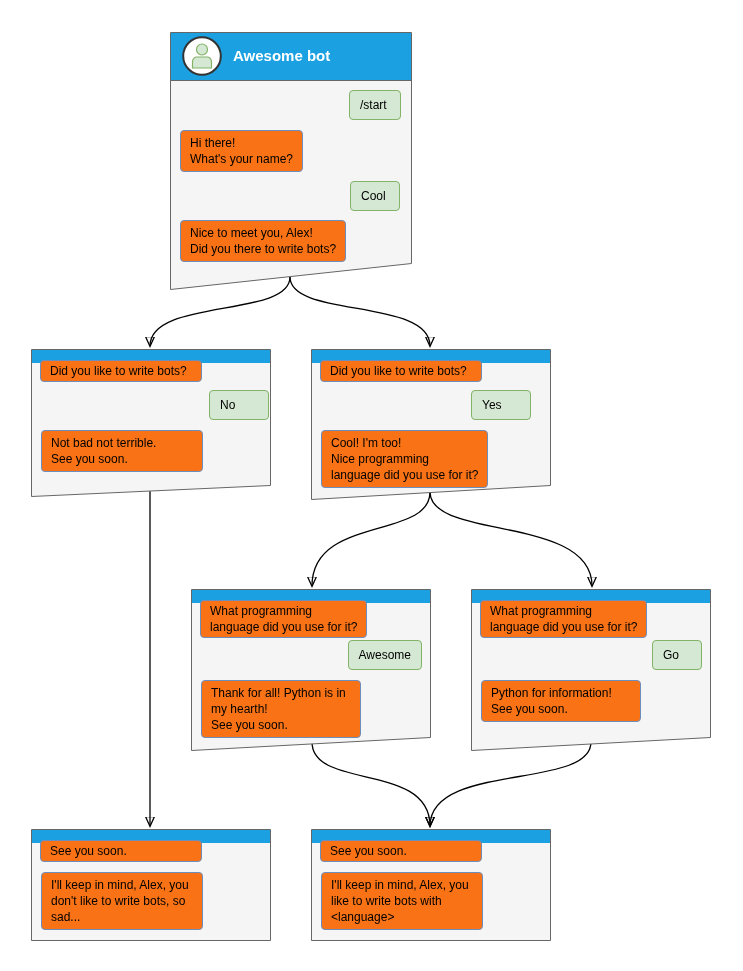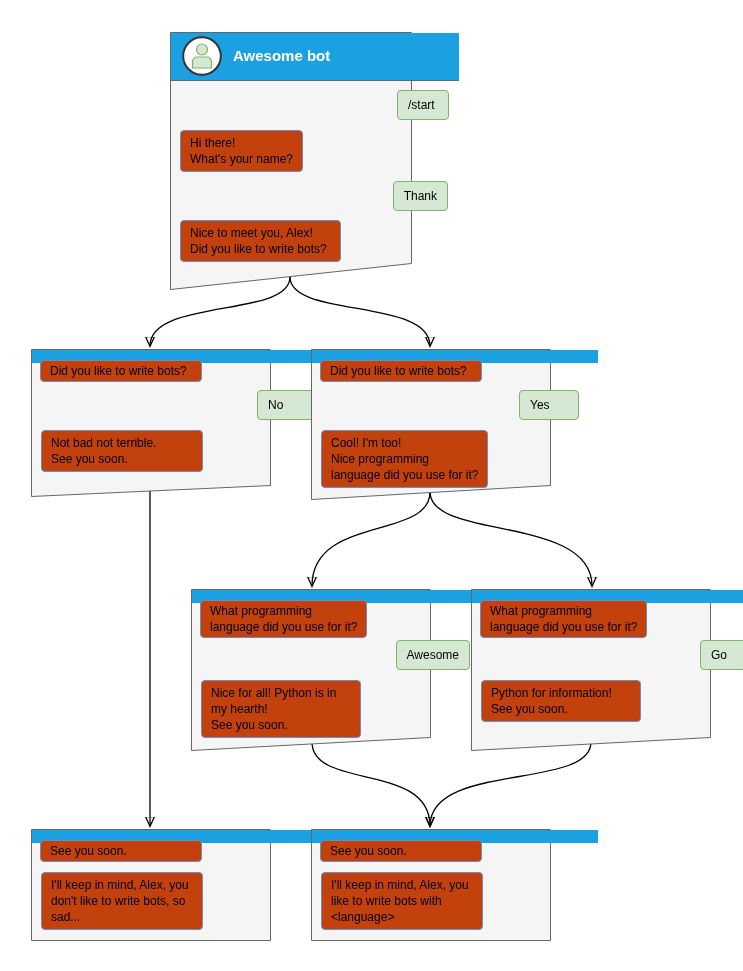--- a/index.html
+++ b/index.html
@@ -1,31 +1,31 @@
 <!DOCTYPE html>
 <html><head>
 <meta charset="utf-8">
 <style>
   html,body{margin:0;padding:0;background:#ffffff;}
   .canvas{position:relative;width:743px;height:971px;background:#ffffff;overflow:hidden;
           font-family:"Liberation Sans", sans-serif;}
   .connectors{position:absolute;left:0;top:0;z-index:0;}
   .connectors path{fill:none;stroke:#000000;stroke-width:1.3px;}
-  .node{position:absolute;z-index:1;padding-left:48px;}
+  .node{position:absolute;z-index:1;}
   .node .bg{position:absolute;left:0;top:0;}
   .strip{position:absolute;left:1px;right:1px;top:1px;height:13px;background:#1ba1e2;}
   .main-header{position:absolute;left:1px;right:1px;top:1px;height:47px;background:#1ba1e2;
                border-bottom:1px solid #666666;display:flex;align-items:center;}
   .avatar{position:absolute;left:12px;top:4px;width:40px;height:40px;}
   .window-title{position:absolute;left:63px;top:0;height:47px;line-height:47px;
                 color:#ffffff;font-size:15px;font-weight:bold;}
   .bubble{position:absolute;box-sizing:border-box;white-space:pre;
           font-size:12px;line-height:16px;color:#000000;border-radius:4px;
           padding:4px 9px;width:max-content;}
-  .bot{background:#c2410c;border:1px solid #6c8ebf;}
+  .bot{background:#f97316;border:1px solid #6c8ebf;}
   .user{background:#d5e8d4;border:1px solid #82b366;padding:6px 10px;}
   .tight{padding-top:2px;padding-bottom:2px;}
 </style>
 </head>
 <body>
 
 <div class="canvas">
 
   <svg class="connectors" width="743" height="971">
     <defs>
@@ -49,23 +49,23 @@
     <div class="main-header"></div>
     <svg class="avatar" viewBox="0 0 40 40">
       <circle cx="20" cy="20" r="18.8" fill="#ffffff" stroke="#333333" stroke-width="2"></circle>
       <circle cx="20" cy="13.5" r="5.5" fill="#d5e8d4" stroke="#82b366" stroke-width="1.2"></circle>
       <path d="M10.5,32 v-6.5 a4.5,4.5 0 0 1 4.5,-4.5 h10 a4.5,4.5 0 0 1 4.5,4.5 V32 z" fill="#d5e8d4" stroke="#82b366" stroke-width="1.2"></path>
     </svg>
     <div class="window-title">Awesome bot</div>
     <div class="bubble user" style="right:11px;top:58px;min-width:52px">/start</div>
     <div class="bubble bot" style="left:10px;top:98px">Hi there!
 What's your name?</div>
-    <div class="bubble user" style="right:12px;top:149px;min-width:50px">Thank</div>
+    <div class="bubble user" style="right:12px;top:149px;min-width:50px">Cool</div>
     <div class="bubble bot" style="left:10px;top:188px;min-width:161px">Nice to meet you, Alex!
-Did you like to write bots?</div>
+Did you there to write bots?</div>
   </div>
 
   <div class="node" style="left:31px;top:349px;width:240px;height:148px">
     <svg class="bg" width="240" height="148">
       <polygon points="0.5,0.5 239.5,0.5 239.5,136.5 0.5,147.5" fill="#f5f5f5" stroke="#666666" stroke-width="1"></polygon>
     </svg>
     <div class="strip"></div>
     <div class="bubble bot tight" style="left:9px;top:11px;min-width:162px">Did you like to write bots?</div>
     <div class="bubble user" style="right:2px;top:41px;min-width:60px">No</div>
     <div class="bubble bot" style="left:10px;top:81px;min-width:162px">Not bad not terrible.
@@ -85,21 +85,21 @@
   </div>
 
   <div class="node" style="left:191px;top:589px;width:240px;height:162px">
     <svg class="bg" width="240" height="162">
       <polygon points="0.5,0.5 239.5,0.5 239.5,148.5 0.5,161.5" fill="#f5f5f5" stroke="#666666" stroke-width="1"></polygon>
     </svg>
     <div class="strip"></div>
     <div class="bubble bot tight" style="left:9px;top:11px;min-width:162px">What programming
 language did you use for it?</div>
     <div class="bubble user" style="right:9px;top:51px;min-width:50px">Awesome</div>
-    <div class="bubble bot" style="left:10px;top:91px;min-width:160px">Nice for all! Python is in
+    <div class="bubble bot" style="left:10px;top:91px;min-width:160px">Thank for all! Python is in
 my hearth!
 See you soon.</div>
   </div>
 
   <div class="node" style="left:471px;top:589px;width:240px;height:162px">
     <svg class="bg" width="240" height="162">
       <polygon points="0.5,0.5 239.5,0.5 239.5,148.5 0.5,161.5" fill="#f5f5f5" stroke="#666666" stroke-width="1"></polygon>
     </svg>
     <div class="strip"></div>
     <div class="bubble bot tight" style="left:9px;top:11px;min-width:162px">What programming

